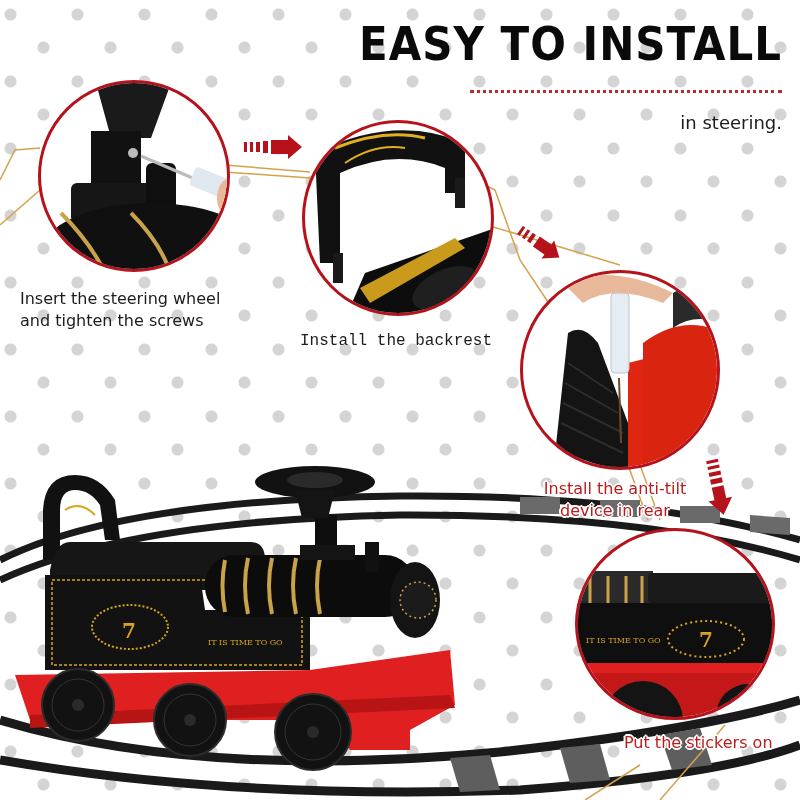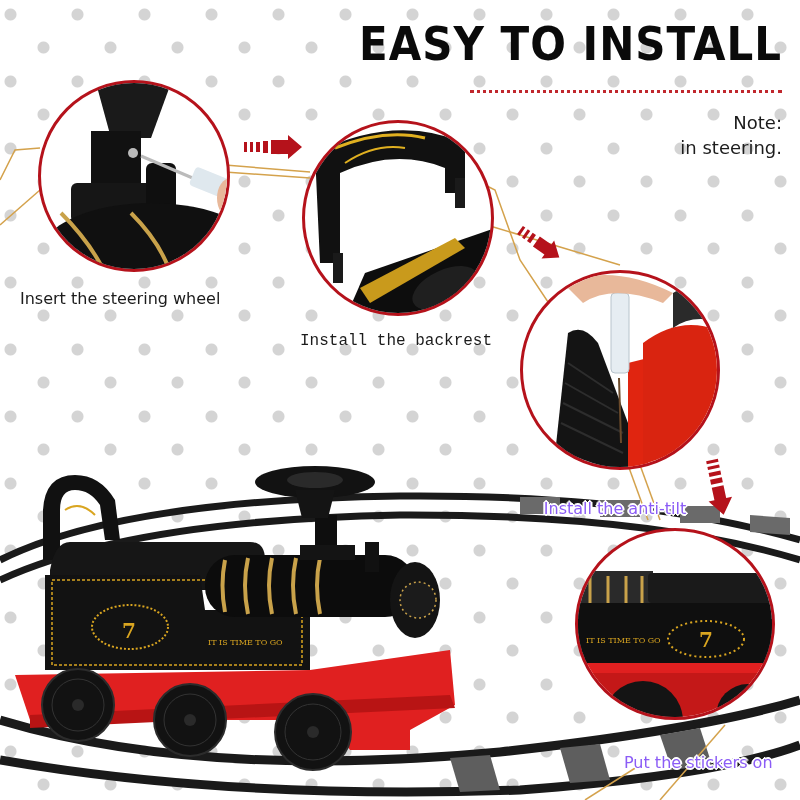--- a/index.html
+++ b/index.html
@@ -23,23 +23,22 @@
     .dotline {
       left: 470px; top: 90px; width: 312px; height: 0;
       border-top: 3px dotted #c0272d;
     }
     .note {
       right: 18px; top: 110px; text-align: right;
       font-size: 18px; line-height: 25px; color: #1c1c1c;
     }
     .cap { font-size: 16px; line-height: 22px; color: #1c1c1c; white-space: nowrap; }
     .cap-outline {
-      font-size: 16px; color: #8b5cf6; white-space: nowrap;
+      font-size: 16px; color: #b91c1c; white-space: nowrap;
       text-shadow: -2px 0 #fff, 2px 0 #fff, 0 -2px #fff, 0 2px #fff, -1px -1px #fff, 1px 1px #fff, -1px 1px #fff, 1px -1px #fff;
-      margin-top: 20px;
     }
     .circle {
       border-radius: 50%; border: 3px solid #b5121b; overflow: hidden;
       background: #ffffff;
     }
     svg { display: block; }
   </style>
 </head>
 <body>
 
@@ -96,41 +95,41 @@
       <rect x="19" y="-6" width="5" height="12"></rect>
       <polygon points="27,-6 40,-6 40,-12 56,0 40,12 40,6 27,6"></polygon>
     </g>
   </g>
 </svg>
 
 <div class="abs title">EASY TO INSTALL</div>
 <div class="abs dotline"></div>
 
 <div class="abs note">
-  <div>Note:</div>
   <div>in steering.</div>
 </div>
 
 <div class="abs circle" style="left:38px;top:80px;width:192px;height:192px;">
   <svg width="192" height="192">
     <polygon points="55,0 130,0 110,55 70,55" fill="#1a1a1a"></polygon>
     <rect x="50" y="48" width="50" height="60" fill="#111"></rect>
     <circle cx="92" cy="70" r="5" fill="#bbb"></circle>
     <rect x="30" y="100" width="90" height="40" rx="6" fill="#161616"></rect>
     <rect x="105" y="80" width="30" height="48" rx="6" fill="#0f0f0f"></rect>
     <ellipse cx="110" cy="170" rx="110" ry="50" fill="#101010"></ellipse>
     <path d="M20,130 Q50,160 65,192" stroke="#c9a24a" stroke-width="4" fill="none"></path>
     <path d="M90,130 Q120,160 130,192" stroke="#c9a24a" stroke-width="4" fill="none"></path>
     <line x1="100" y1="73" x2="175" y2="105" stroke="#bbb" stroke-width="3"></line>
     <rect x="150" y="90" width="40" height="20" rx="4" fill="#dfe8ee" transform="rotate(22 170 100)"></rect>
     <ellipse cx="190" cy="115" rx="14" ry="20" fill="#e8b89a"></ellipse>
   </svg>
 </div>
 <div class="abs cap" style="left:20px;top:288px;width:240px;">
   <div>Insert the steering wheel</div>
+  <div>and tighten the screws</div>
 </div>
 
 <div class="abs circle" style="left:302px;top:120px;width:192px;height:196px;">
   <svg width="192" height="196">
     <path d="M10,30 Q90,-10 160,20 L160,70 L140,70 L140,45 Q90,25 35,50 L35,140 L15,140 Z" fill="#111"></path>
     <path d="M30,25 Q80,5 120,15" stroke="#e0b020" stroke-width="3" fill="none"></path>
     <path d="M40,40 Q70,20 100,25" stroke="#e0b020" stroke-width="2" fill="none"></path>
     <rect x="150" y="55" width="10" height="30" fill="#1a1a1a"></rect>
     <rect x="28" y="130" width="10" height="30" fill="#1a1a1a"></rect>
     <path d="M40,196 L60,150 L190,105 L192,196 Z" fill="#0d0d0d"></path>
@@ -152,20 +151,21 @@
     <path d="M105,90 L125,85 L125,200 L105,200 Z" fill="#e02510"></path>
     <path d="M120,70 Q160,40 200,60 L200,200 L120,200 Z" fill="#d92410"></path>
     <path d="M150,20 Q180,0 200,10 L200,50 Q170,40 150,55 Z" fill="#2a2a2a"></path>
     <line x1="96" y1="105" x2="98" y2="170" stroke="#6b4a2a" stroke-width="2"></line>
     <rect x="88" y="20" width="18" height="80" rx="4" fill="#e6edf2" stroke="#b8c4cc"></rect>
     <path d="M40,10 Q90,-10 150,20 L140,30 Q90,10 60,30 Z" fill="#e8b89a"></path>
   </svg>
 </div>
 <div class="abs cap-outline" style="left:540px;top:478px;line-height:22px;text-align:center;width:150px;">
   <div>Install the anti-tilt</div>
+  <div>device in rear</div>
 </div>
 
 <div class="abs circle" style="left:575px;top:528px;width:200px;height:192px;">
   <svg width="200" height="192">
     <rect x="0" y="40" width="75" height="50" fill="#2a2a2a"></rect>
     <g stroke="#c9a24a" stroke-width="3">
       <line x1="12" y1="45" x2="12" y2="85"></line>
         <line x1="30" y1="45" x2="30" y2="85"></line>
         <line x1="48" y1="45" x2="48" y2="85"></line>
         <line x1="64" y1="45" x2="64" y2="85"></line>

